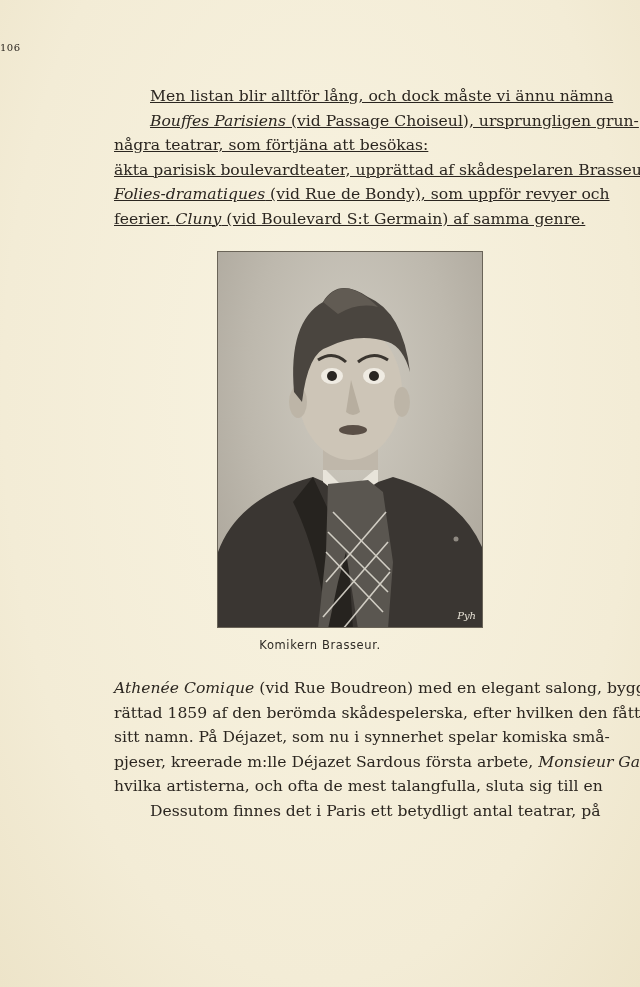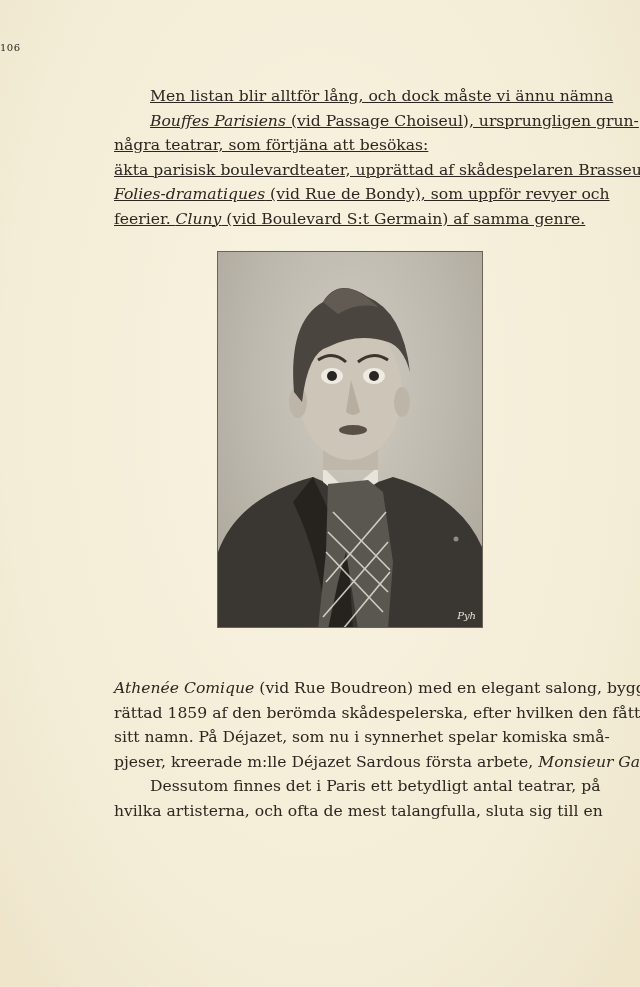--- a/index.html
+++ b/index.html
@@ -81,22 +81,23 @@
       <circle cx="156" cy="124" r="5" fill="#2a2622"></circle>
 
       <path d="M133 128 L128 160 Q135 166 142 160 Z" fill="#b7ae9f"></path>
 
       <ellipse cx="135" cy="178" rx="14" ry="5" fill="#5a4f46"></ellipse>
 
       <circle cx="238" cy="287" r="2.5" fill="#8f8a82"></circle>
     </svg>
     <div class="signature">Pyh</div>
   </div>
+  <div class="caption">Komikern Brasseur.</div>
 
   <div class="text-block" id="block2">
       <span class="line"><span class="it">Athenée Comique</span><span> (vid Rue Boudreon) med en elegant salong, byggd</span></span>
       <span class="line"><span>rättad 1859 af den berömda skådespelerska, efter hvilken den fått</span></span>
       <span class="line"><span>sitt namn. På Déjazet, som nu i synnerhet spelar komiska små-</span></span>
       <span class="line"><span>pjeser, kreerade m:lle Déjazet Sardous första arbete, </span><span class="it">Monsieur Garat</span></span>
+      <span class="line"><span>hvilka artisterna, och ofta de mest talangfulla, sluta sig till en</span></span>
       <span class="line indent"><span>Dessutom finnes det i Paris ett betydligt antal teatrar, på</span></span>
-      <span class="line"><span>hvilka artisterna, och ofta de mest talangfulla, sluta sig till en</span></span>
     </div>
 </div>
 
 </body></html>

